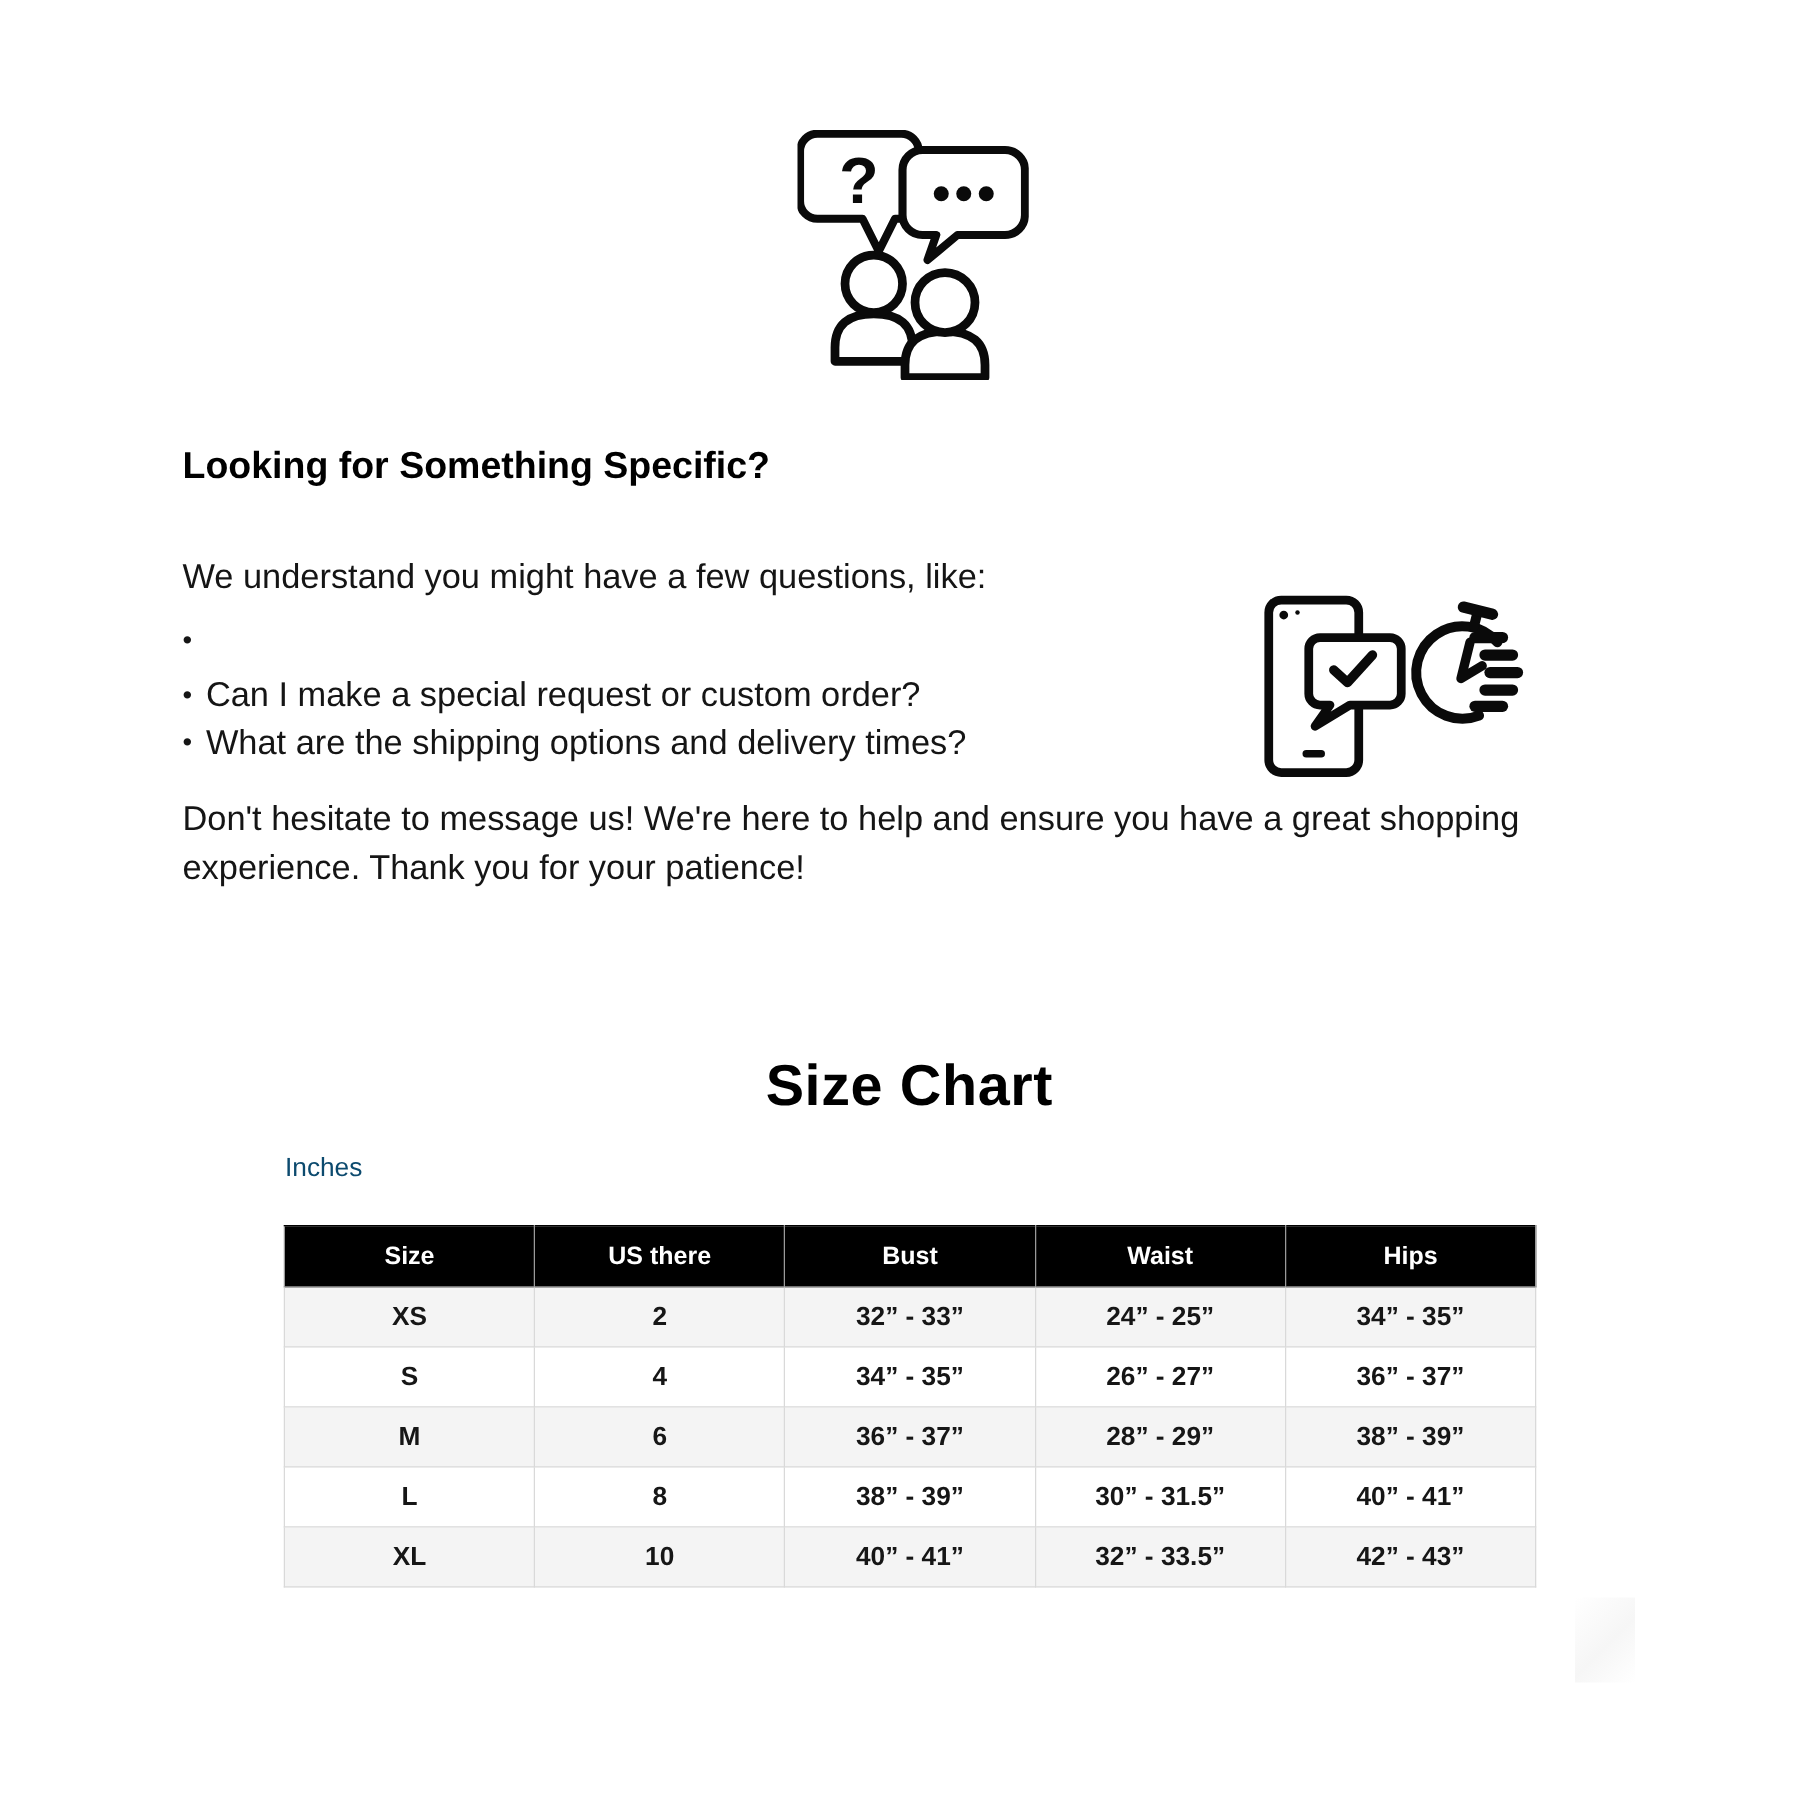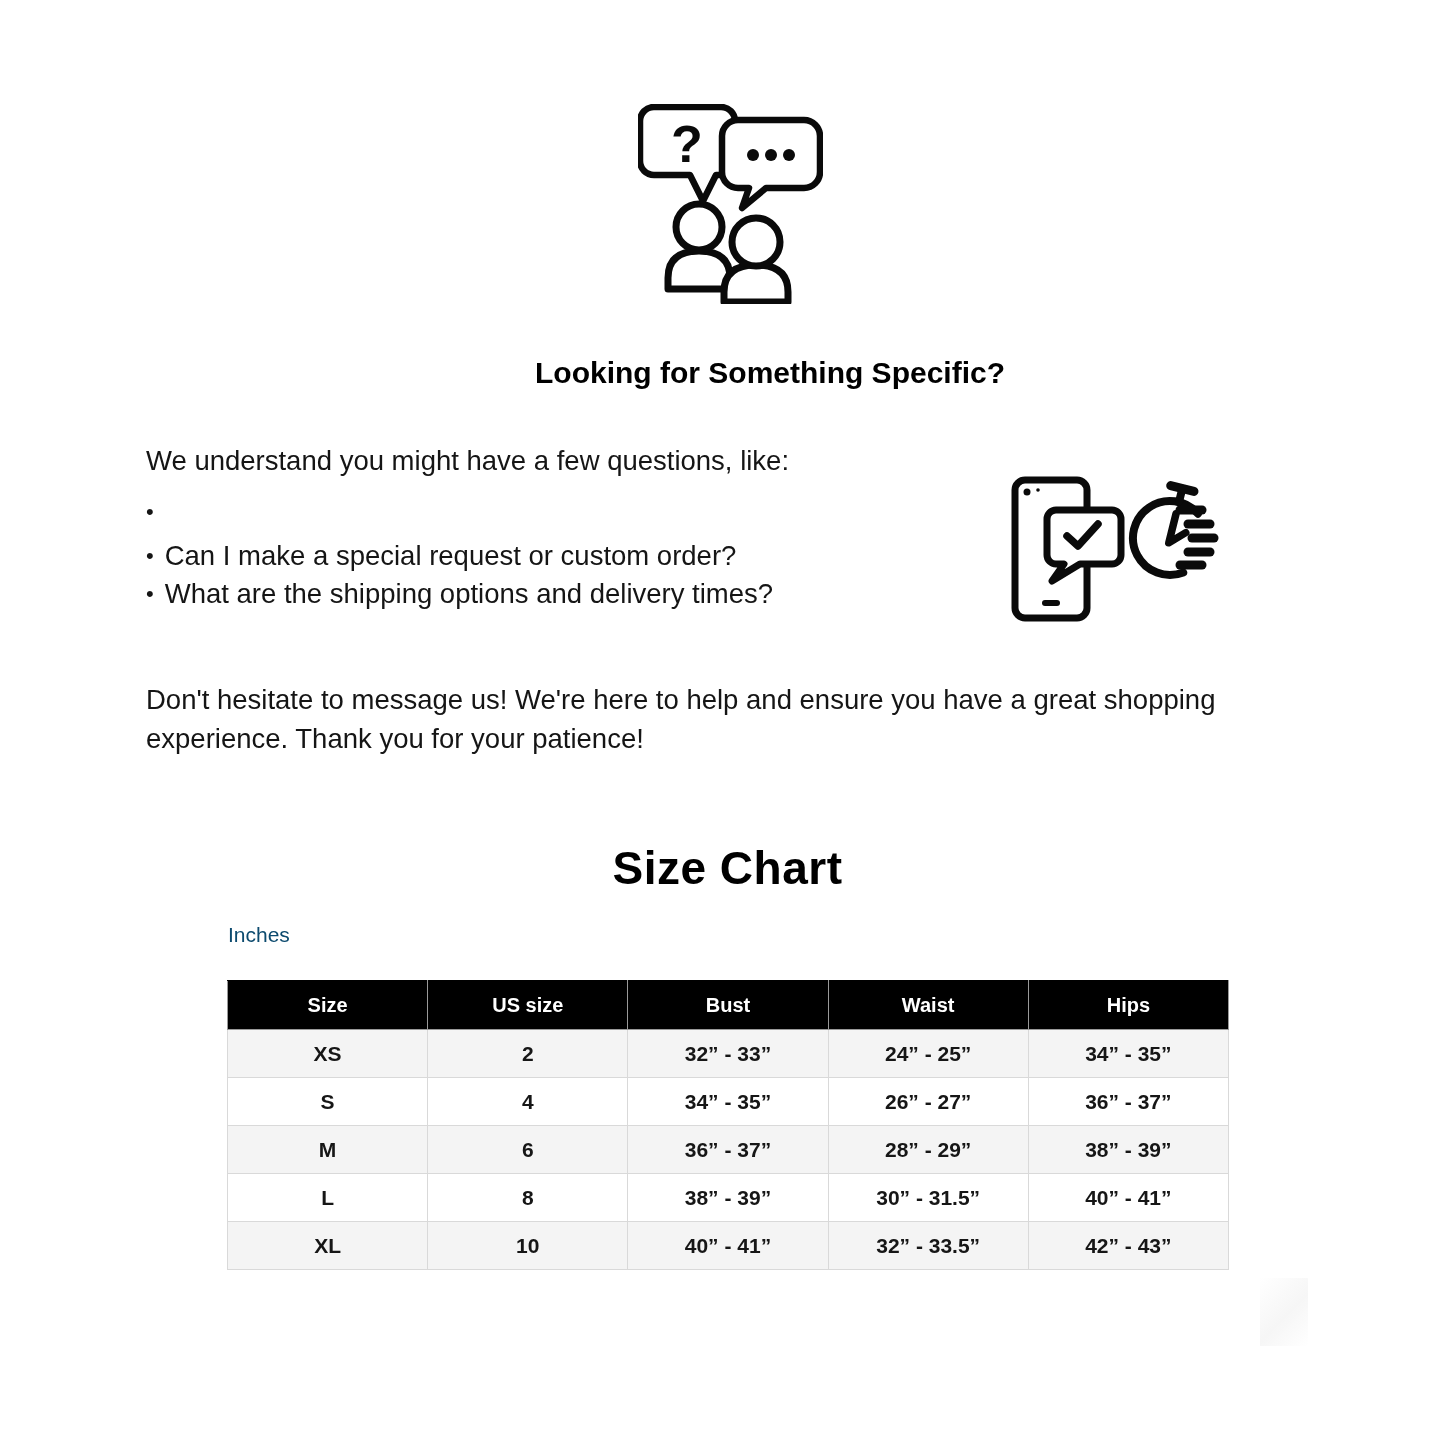--- a/index.html
+++ b/index.html
@@ -8,32 +8,32 @@
     position:relative;
     width:1445px; height:1445px;
     background:#ffffff;
     font-family:"Liberation Sans", sans-serif;
     color:#151515;
     overflow:hidden;
   }
   .people-icon { position:absolute; left:638px; top:104px; width:185px; height:200px; }
   .main-title {
     position:absolute; left:146px; top:356px; width:1248px;
-    text-align:center; font-size:30px; font-weight:700; color:#000000;
+    font-size:30px; font-weight:700; color:#000000;
   }
   .intro {
     position:absolute; left:146px; top:424px; width:1000px;
     font-size:27.5px; line-height:34px;margin-top:20px;
   }
   .question-list { position:absolute; left:146px; top:501px; width:860px; font-size:27.5px; }
   .q-line { display:flex; align-items:baseline; height:38.5px; }
   .q-bullet { font-size:22px; margin-right:11px; position:relative; top:-2px; }
   .phone-icon { position:absolute; left:1010px; top:476px; width:210px; height:148px; }
   .closing {
-    position:absolute; left:146px; top:681px; width:1150px;
+    position:absolute; left:146px; top:636px; width:1150px;
     font-size:27.5px; line-height:38.5px;
   }
   .size-chart-title {
     position:absolute; left:0; top:841px; width:1455px;
     text-align:center; font-size:46px; font-weight:700; color:#000000;
     letter-spacing:0.5px;
   }
   .inches-label { position:absolute; left:228px; top:923px; font-size:21px; color:#0c4a6e; }
   .size-table {
     position:absolute; left:227px; top:980px; width:1002px;
@@ -127,21 +127,21 @@
   <div class="closing">Don't hesitate to message us! We're here to help and ensure you have a great shopping experience. Thank you for your patience!</div>
 
   <div class="size-chart-title">Size Chart</div>
 
   <div class="inches-label">Inches</div>
 
   <table class="size-table">
     <thead>
       <tr>
         <th>Size</th>
-        <th>US size</th>
+        <th>US there</th>
         <th>Bust</th>
         <th>Waist</th>
         <th>Hips</th>
       </tr>
     </thead>
     <tbody>
       <tr>
         <td>XS</td>
         <td>2</td>
         <td>32” - 33”</td>

